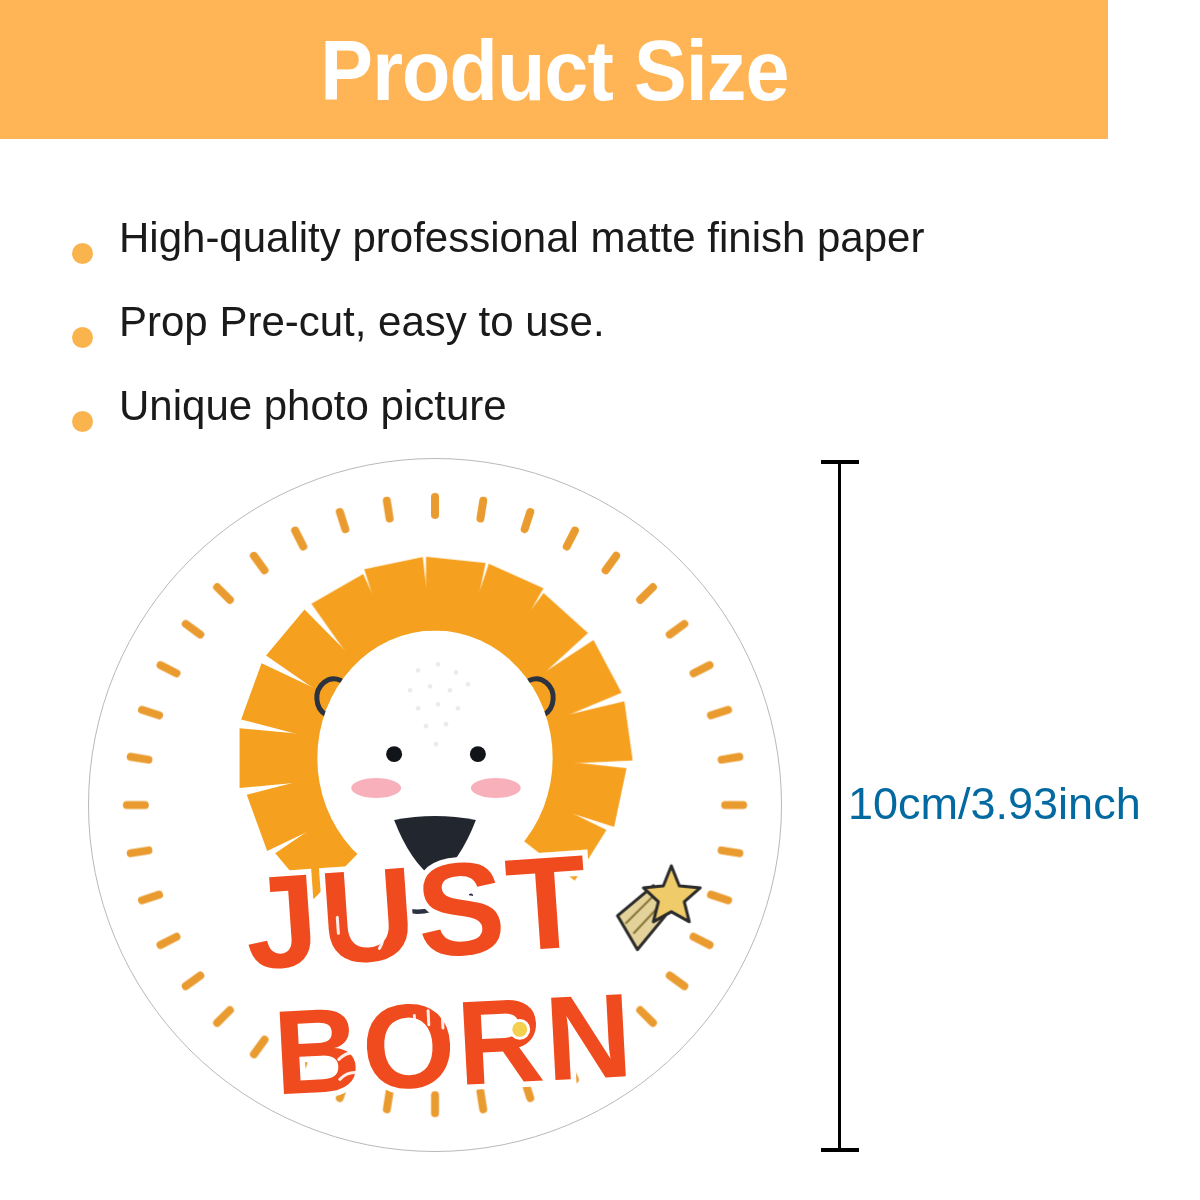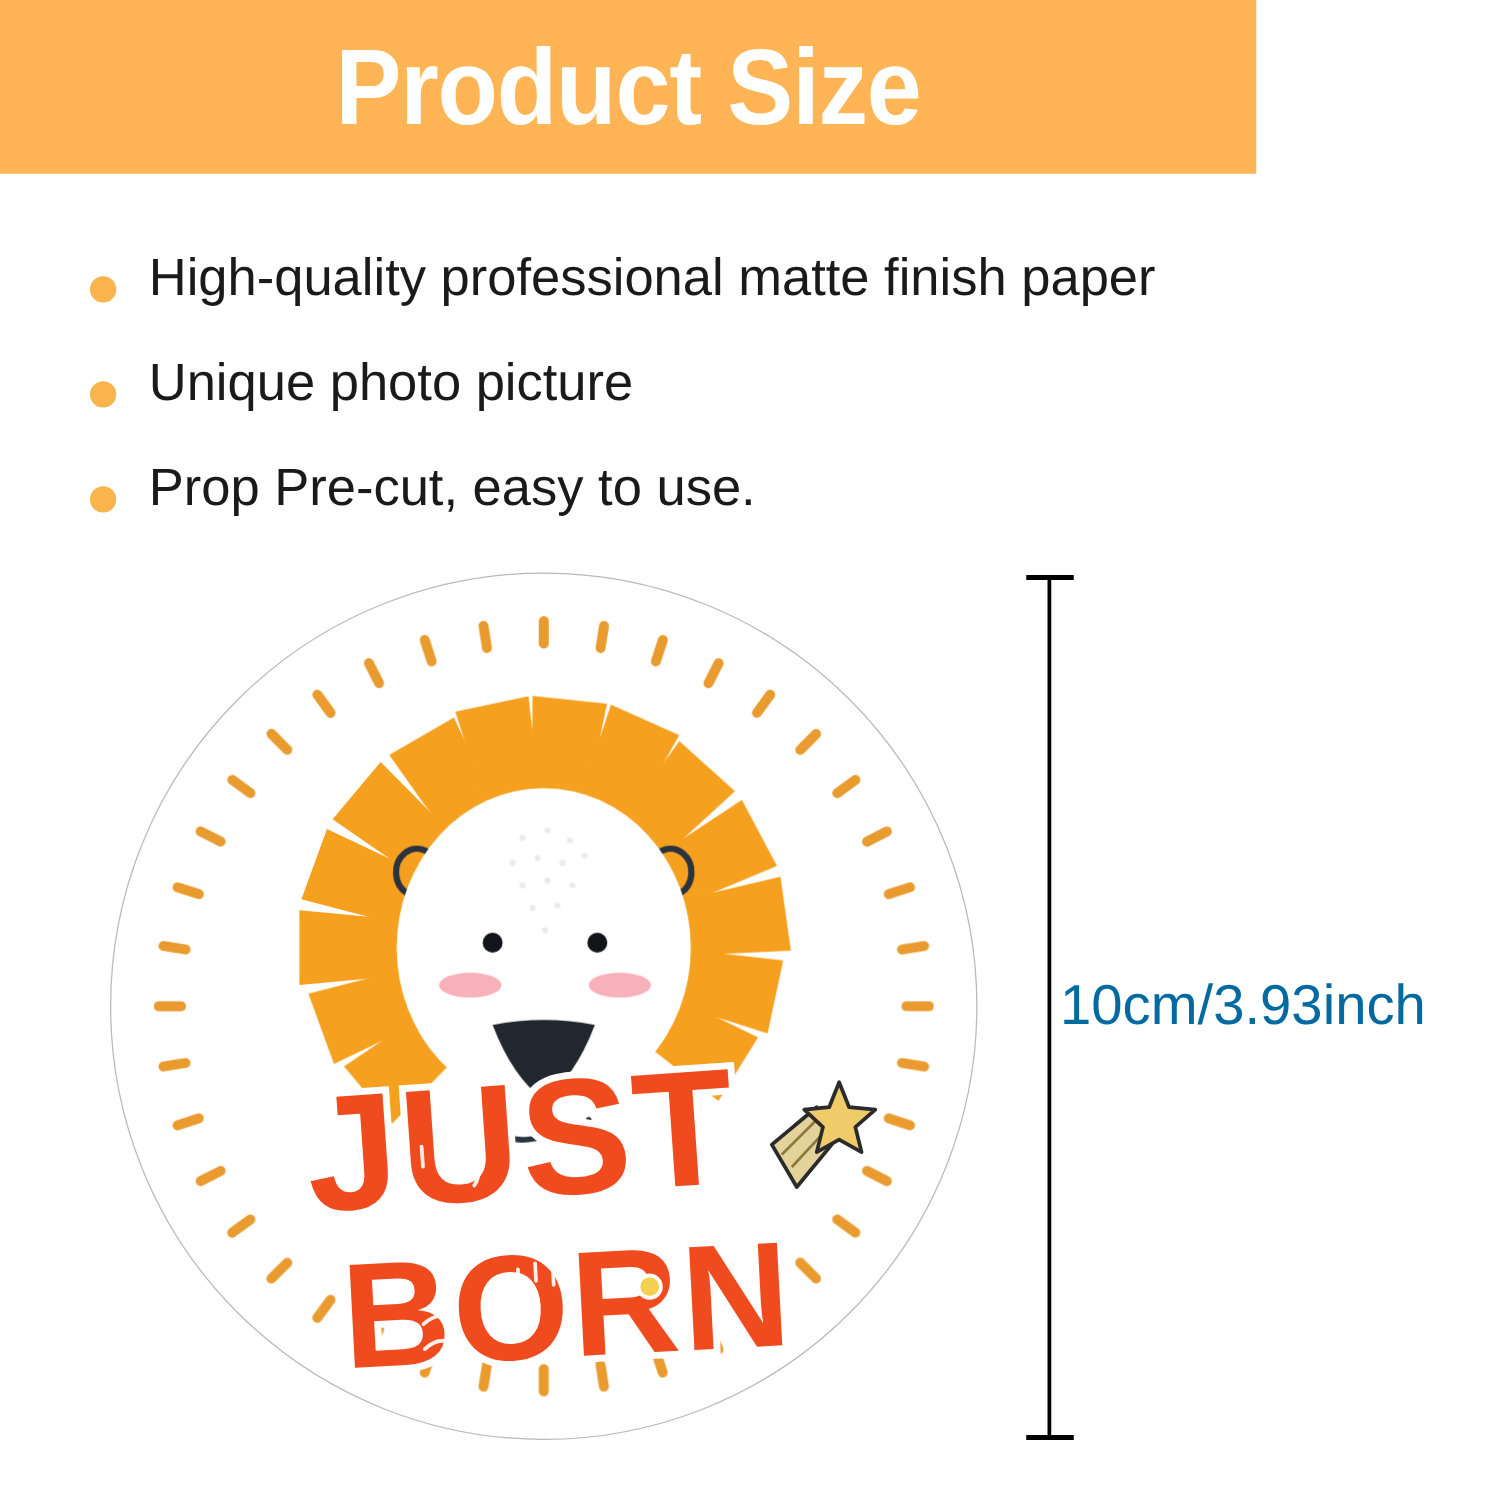--- a/index.html
+++ b/index.html
@@ -13,21 +13,21 @@
     position: relative;
     overflow: hidden;
     font-family: "Liberation Sans", sans-serif;
   }
 
   
   .header-band {
     position: absolute;
     left: 0;
     top: 0;
-    width: 1005px;
+    width: 1108px;
     height: 139px;
     background: #ffb555;
     display: flex;
     align-items: center;
     justify-content: center;
   }
   .header-title {
     color: #ffffff;
     font-family: "Liberation Sans", sans-serif;
     font-weight: bold;
@@ -41,21 +41,21 @@
 
   
   .feature-list {
     position: absolute;
     left: 72px;
     top: 180px;
     width: 1080px;
   }
   .feature-row {
     display: flex;
-    align-items: center;
+    align-items: flex-end;
     height: 84px;
   }
   .feature-dot {
     width: 21px;
     height: 21px;
     border-radius: 50%;
     background: #fab44e;
     margin-top: 18px;
     margin-right: 26px;
     flex: 0 0 auto;
@@ -135,26 +135,26 @@
 
 <div class="feature-list">
 
   <div class="feature-row">
     <span class="feature-dot"></span>
     <span class="feature-text">High-quality professional matte finish paper</span>
   </div>
 
   <div class="feature-row">
     <span class="feature-dot"></span>
-    <span class="feature-text">Unique photo picture</span>
+    <span class="feature-text">Prop Pre-cut, easy to use.</span>
   </div>
 
   <div class="feature-row">
     <span class="feature-dot"></span>
-    <span class="feature-text">Prop Pre-cut, easy to use.</span>
+    <span class="feature-text">Unique photo picture</span>
   </div>
 
 </div>
 
 <div class="sticker">
   <svg class="sticker-svg" viewBox="0 0 694 694">
     <defs>
 
       <g id="rimdash">
         <rect x="-4" y="-13" width="8" height="26" rx="4" fill="#E8931E"></rect>

